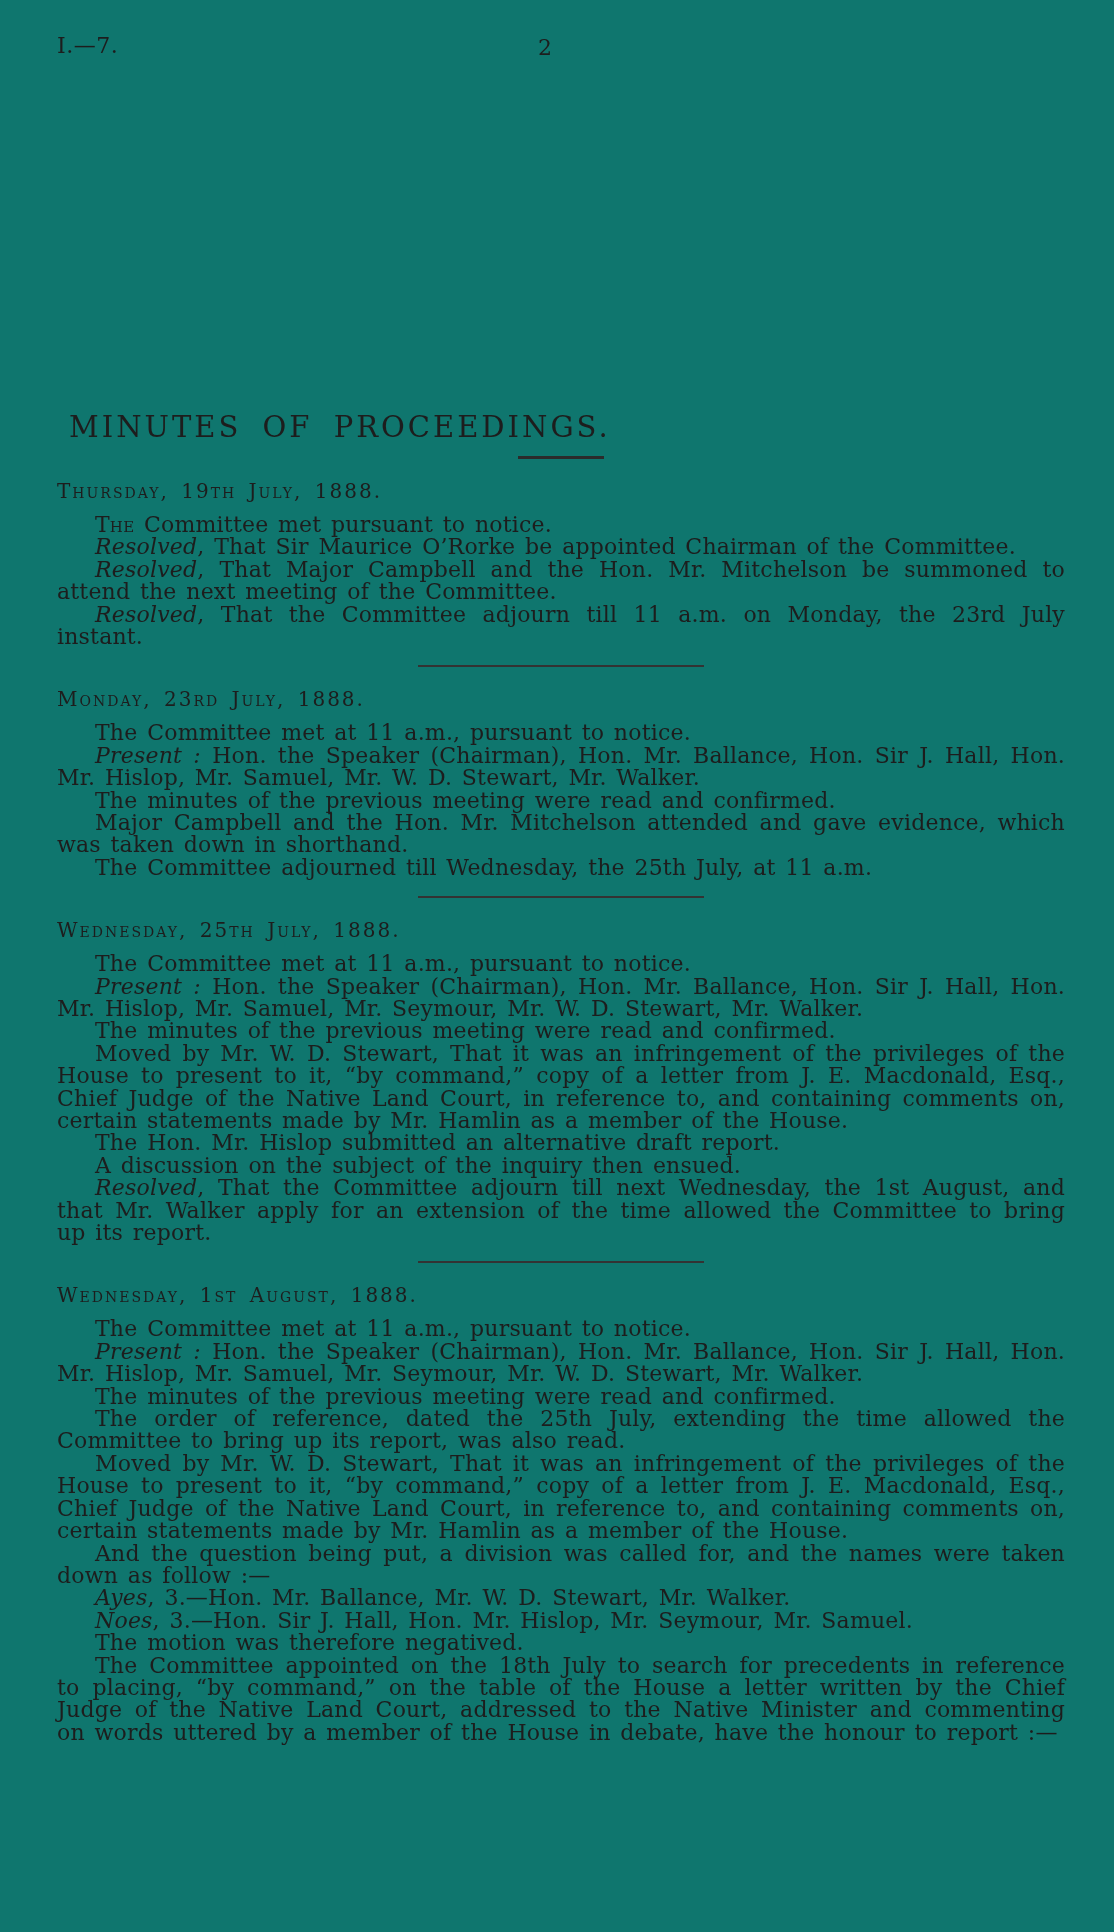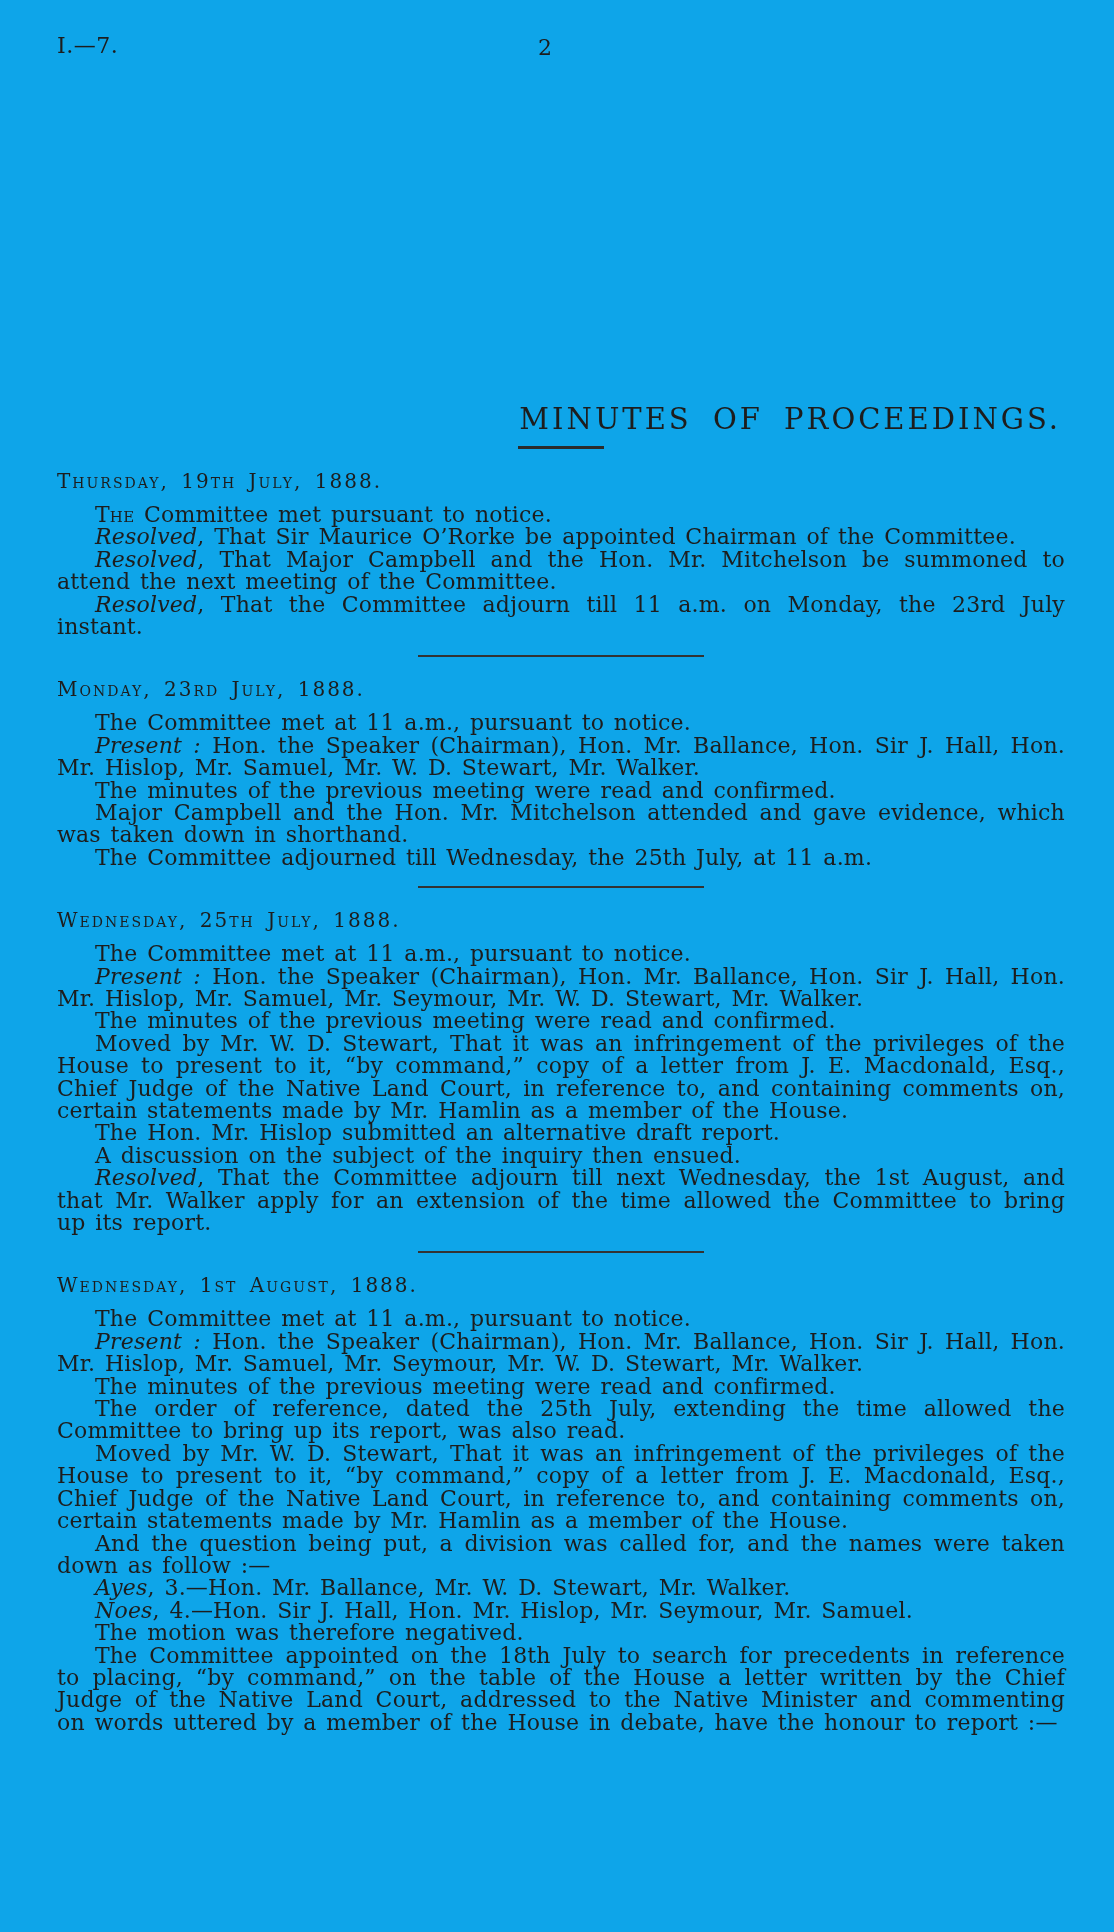--- a/index.html
+++ b/index.html
@@ -1,20 +1,20 @@
 <!DOCTYPE html>
 <html><head>
 <meta charset="utf-8">
 <style>
   html, body { margin: 0; padding: 0; background: #ffffff; }
   .page {
     position: relative;
     width: 1114px;
     height: 1932px;
-    background: #0ea5e9;
+    background: #0f766e;
     color: #1d1d1d;
     font-family: "DejaVu Serif", "Liberation Serif", serif;
     overflow: hidden;
   }
   .doc-ref {
     position: absolute;
     left: 57px;
     top: 33px;
     font-size: 22px;
     letter-spacing: 0.5px;
@@ -27,28 +27,28 @@
     text-align: center;
     font-size: 22px;
   }
   .content {
     position: absolute;
     left: 57px;
     top: 400px;
     width: 1008px;
   }
   .doc-title {
-    text-align: right;
+    text-align: left;
     font-size: 29px;
     line-height: 1.1;
     letter-spacing: 3px;
     word-spacing: 9px;
     white-space: nowrap;
     font-weight: normal;
-    margin: 4px;
+    margin: 12px;
   }
   .title-rule {
     width: 86px;
     height: 3px;
     background: #2b2b2b;
     margin: 10px auto 0 auto;
   }
   .sec-heading {
     text-align: left;
     font-variant: small-caps;
@@ -108,18 +108,18 @@
         <p class="para"><span class="ital">Resolved</span><span>, That the Committee adjourn till next Wednesday, the 1st August, and that Mr. Walker apply for an extension of the time allowed the Committee to bring up its report.</span></p>
         <div class="divider"></div>
         <div class="sec-heading">Wednesday, 1st August, 1888.</div>
         <p class="para"><span>The Committee met at 11 a.m., pursuant to notice.</span></p>
         <p class="para"><span class="ital">Present :</span><span> Hon. the Speaker (Chairman), Hon. Mr. Ballance, Hon. Sir J. Hall, Hon. Mr. Hislop, Mr. Samuel, Mr. Seymour, Mr. W. D. Stewart, Mr. Walker.</span></p>
         <p class="para"><span>The minutes of the previous meeting were read and confirmed.</span></p>
         <p class="para"><span>The order of reference, dated the 25th July, extending the time allowed the Committee to bring up its report, was also read.</span></p>
         <p class="para"><span>Moved by Mr. W. D. Stewart, That it was an infringement of the privileges of the House to present to it, “by command,” copy of a letter from J. E. Macdonald, Esq., Chief Judge of the Native Land Court, in reference to, and containing comments on, certain statements made by Mr. Hamlin as a member of the House.</span></p>
         <p class="para"><span>And the question being put, a division was called for, and the names were taken down as follow :—</span></p>
         <p class="para"><span class="ital">Ayes</span><span>, 3.—Hon. Mr. Ballance, Mr. W. D. Stewart, Mr. Walker.</span></p>
-        <p class="para"><span class="ital">Noes</span><span>, 4.—Hon. Sir J. Hall, Hon. Mr. Hislop, Mr. Seymour, Mr. Samuel.</span></p>
+        <p class="para"><span class="ital">Noes</span><span>, 3.—Hon. Sir J. Hall, Hon. Mr. Hislop, Mr. Seymour, Mr. Samuel.</span></p>
         <p class="para"><span>The motion was therefore negatived.</span></p>
         <p class="para"><span>The Committee appointed on the 18th July to search for precedents in reference to placing, “by command,” on the table of the House a letter written by the Chief Judge of the Native Land Court, addressed to the Native Minister and commenting on words uttered by a member of the House in debate, have the honour to report :—</span></p>
       </div>
   </div>
 </div>
 
 </body></html>

